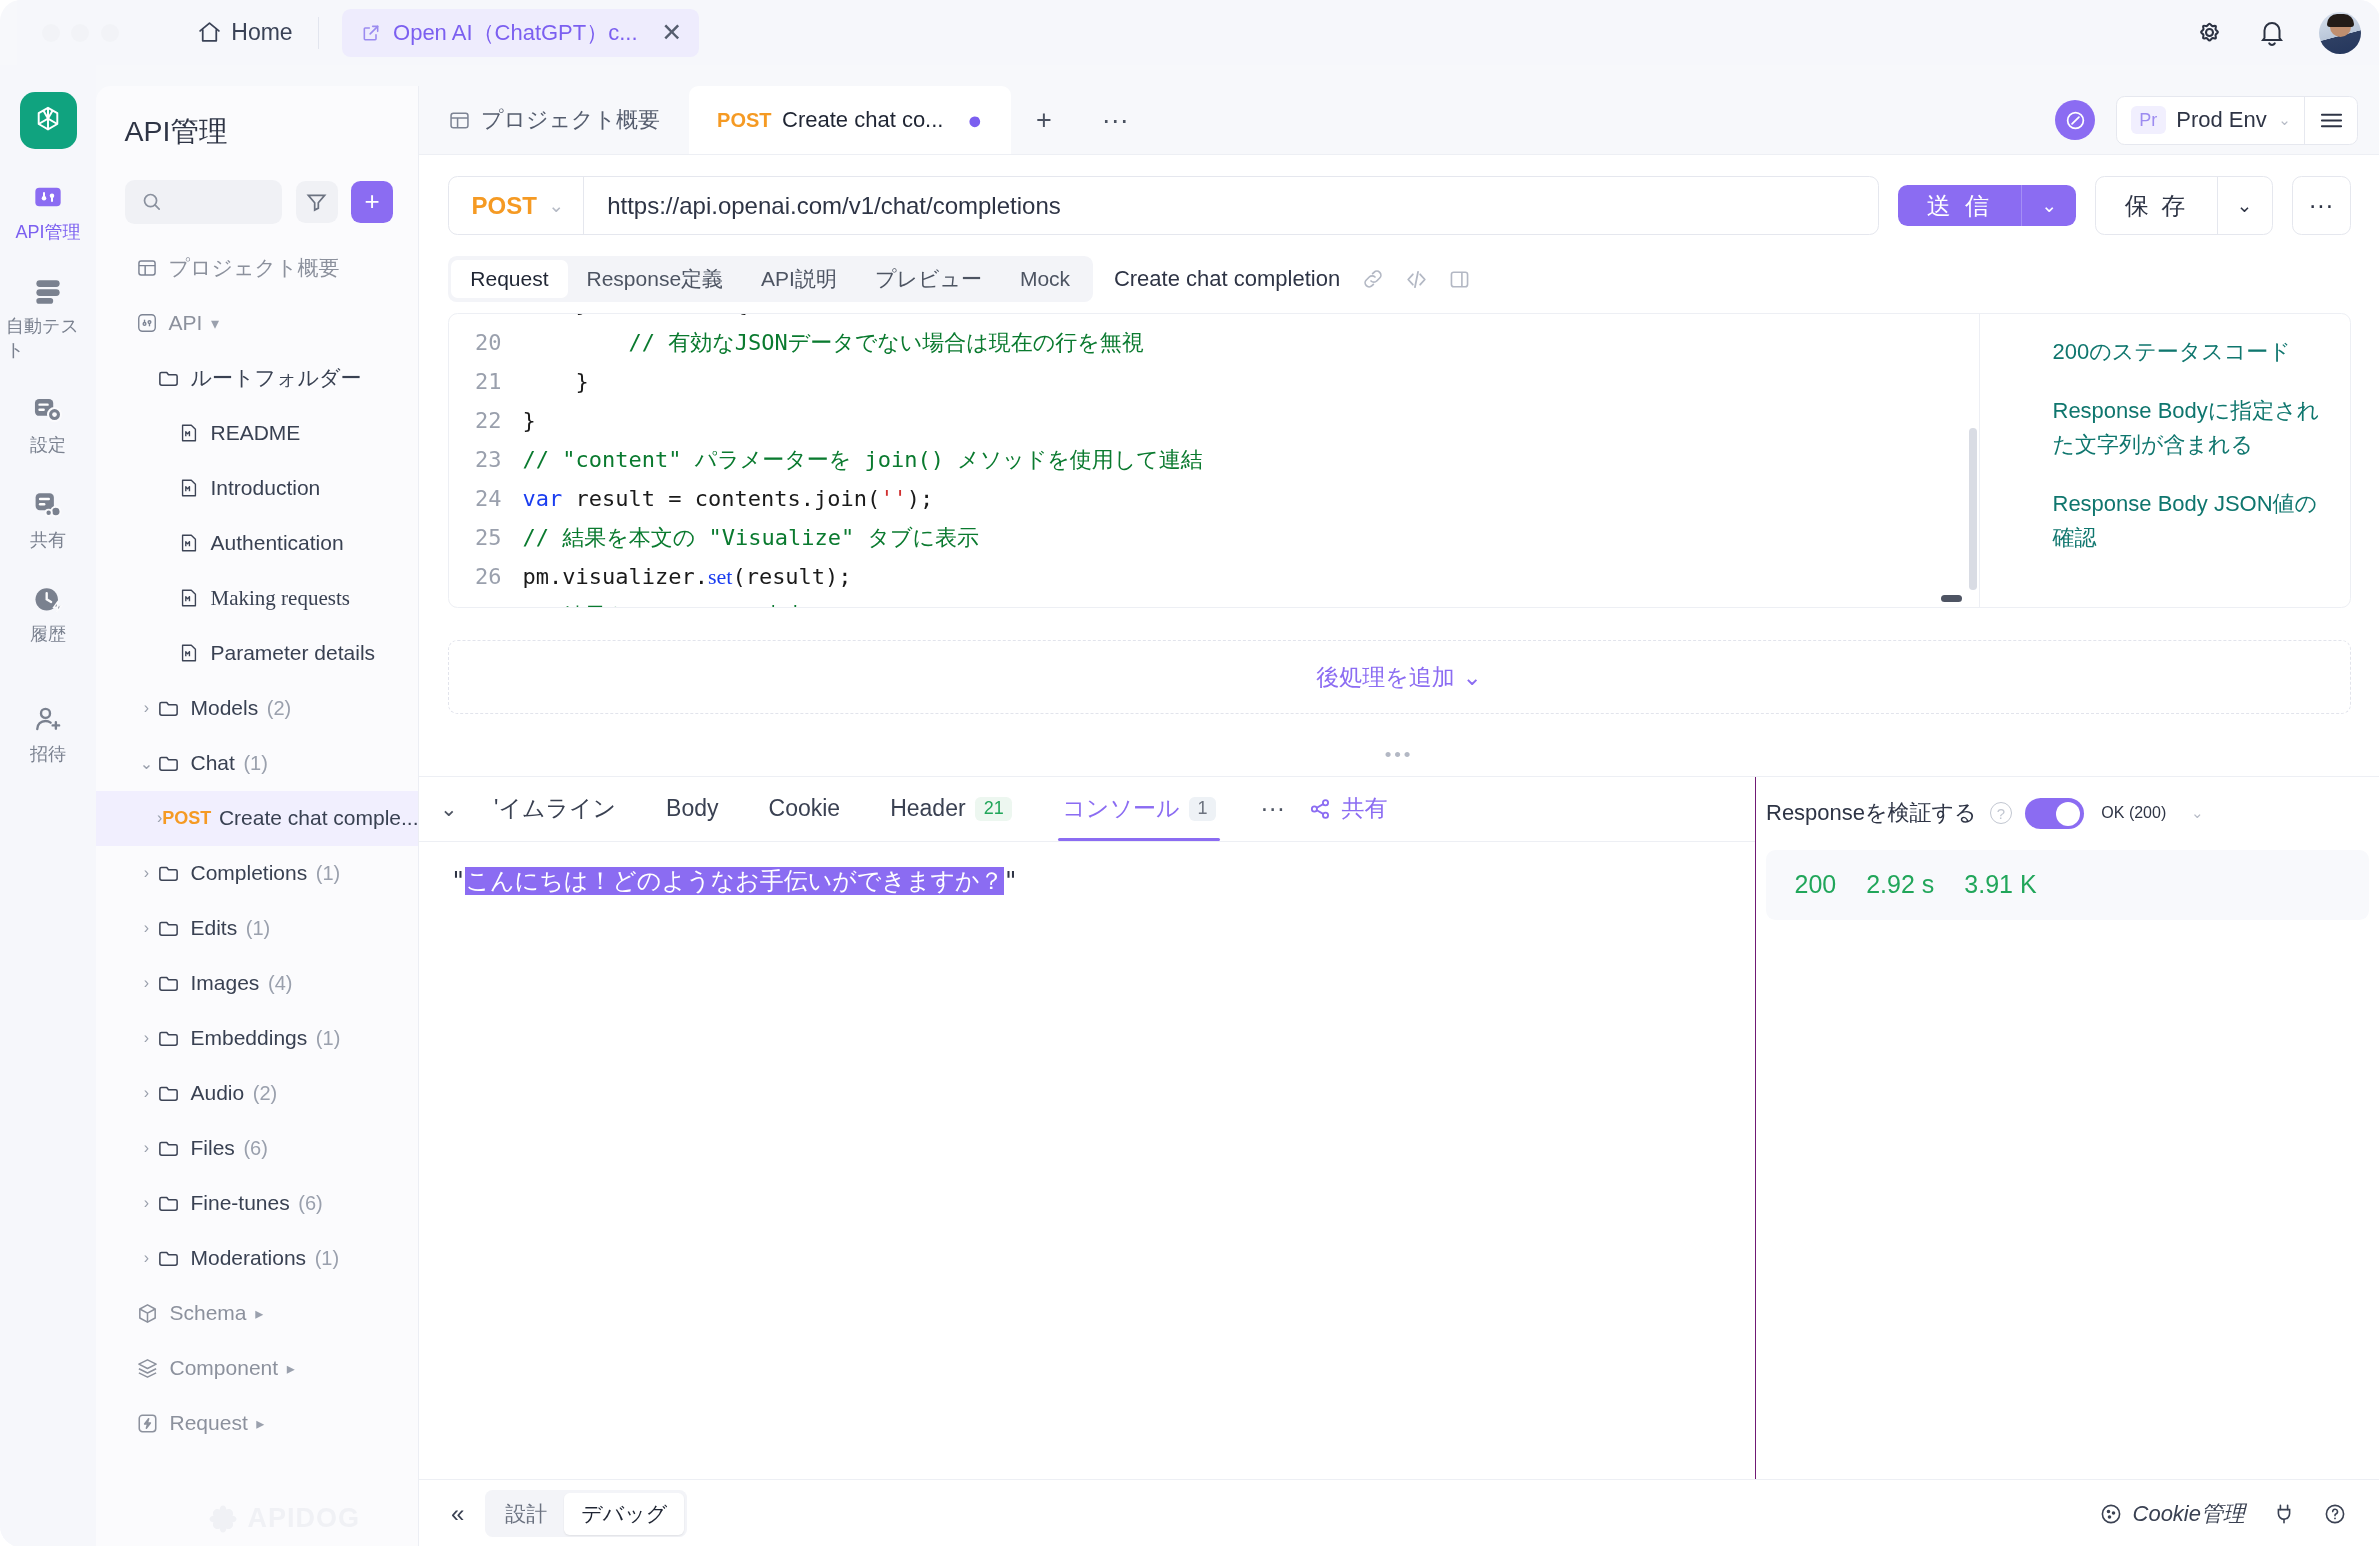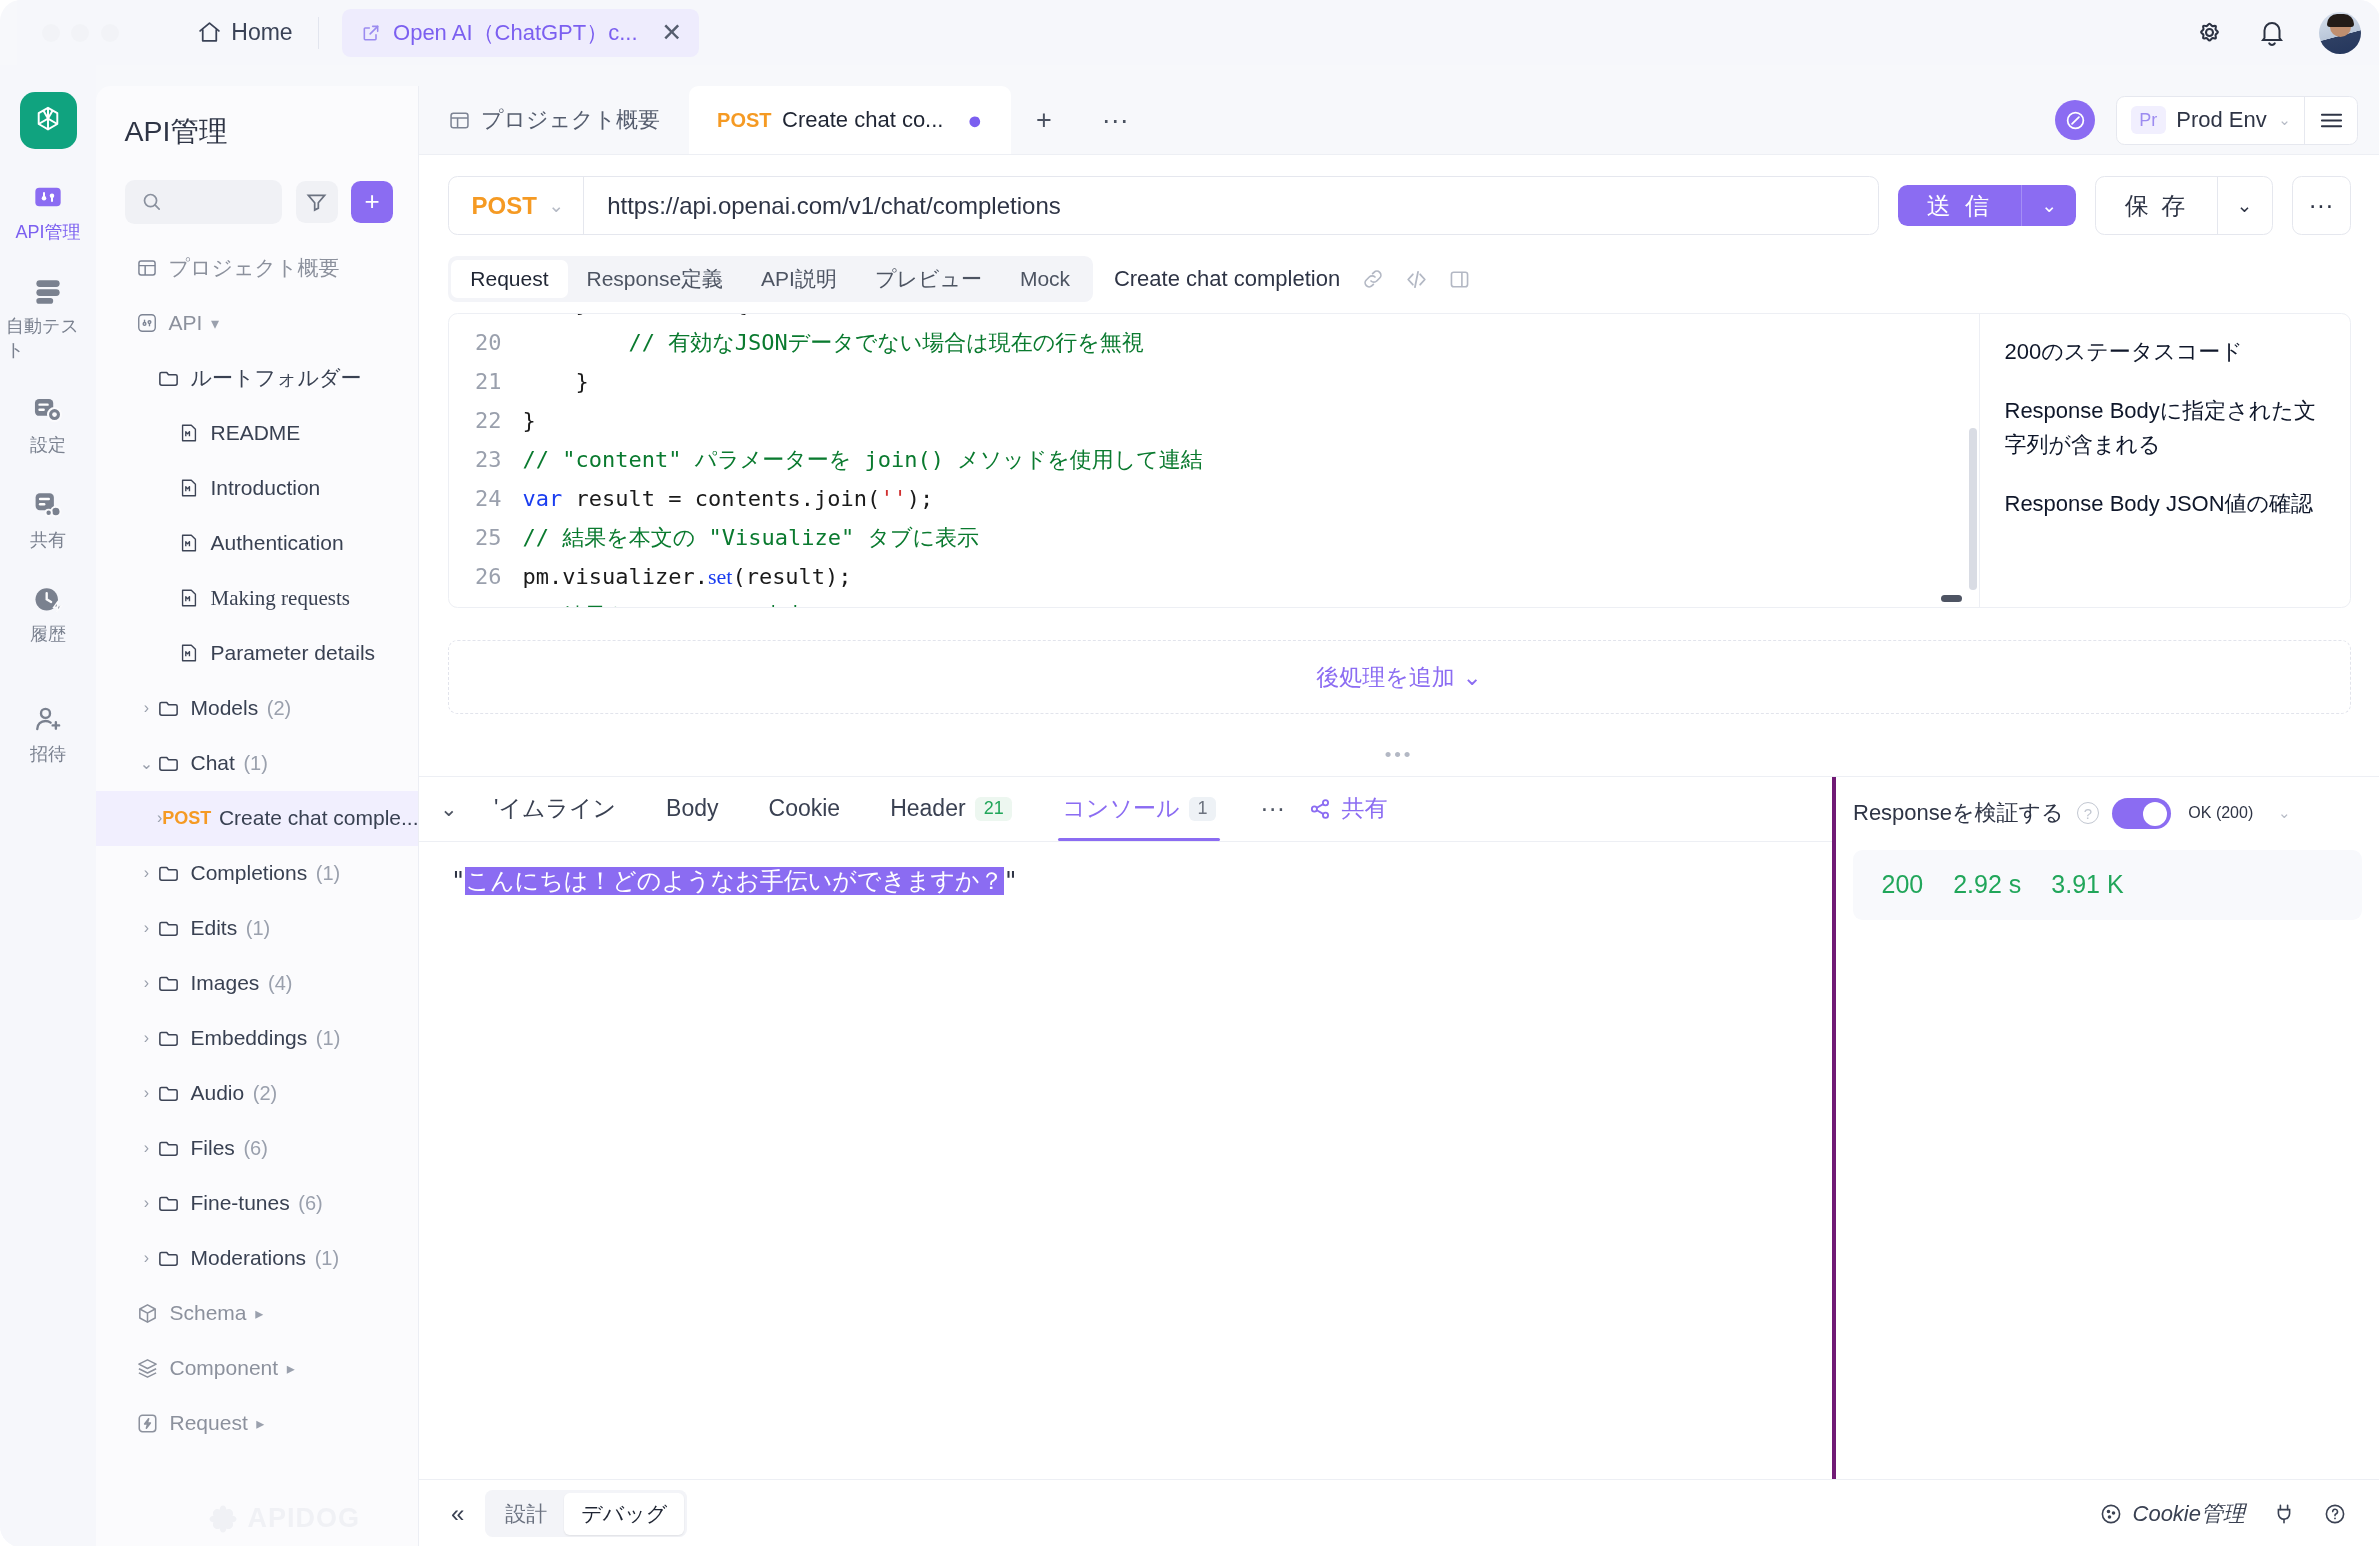--- a/index.html
+++ b/index.html
@@ -223,21 +223,21 @@
     background: #d9dce4; border-radius: 3.8px;
   }
   .code-hscroll {
     position: absolute; right: 17px; bottom: 5.7px; width: 21px; height: 6.7px;
     background: #4e5463; border-radius: 3.8px;
   }
   .assertpanel {
     width: 371px; flex: none; border-left: 1px solid #edeff4; padding: 21px 25px;
   }
   .assert-link {
-    color: #0f172a; font-size: 22px; line-height: 34px; margin-bottom: 25px;
+    color: #0f766e; font-size: 22px; line-height: 34px; margin-bottom: 25px; margin-left: 48px;
   }
 
   
   .postproc {
     margin: 32px 28.5px 0 28.5px; height: 74px; border: 1.9px dashed #e2e4ec; border-radius: 9.5px;
     display: flex; align-items: center; justify-content: center;
     color: #8b6cf2; font-size: 23px; gap: 7.6px;
   }
 
   .drag-dots {
@@ -271,21 +271,21 @@
   .badge.green { color: #21a65a; background: #edf7f0; }
   .rtab-dots { padding: 0 19px; color: #4d5462; font-size: 25px; }
   .rshare {
     display: flex; align-items: center; gap: 9.5px; color: #8b6cf2; font-size: 23px; margin-left: 3.8px;
   }
   .console-body { padding: 23px 32px; font-family: "DejaVu Sans Mono", monospace; }
   .console-line { font-size: 24px; color: #2e3445; }
   .console-line .hl { background: #8b6cf2; color: #fff; }
 
   .resp-right {
-    width: 547px; flex: none; border-left: 4px solid #701a75; padding: 21px 17px;
+    width: 624px; flex: none; border-left: 1px solid #701a75; padding: 21px 10px;
   }
   .validate-row { display: flex; align-items: center; gap: 13.3px; }
   .validate-label { font-size: 22px; color: #2e3445; }
   .qmark {
     width: 22px; height: 22px; border-radius: 50%; border: 1.4px solid #c2c7d1;
     color: #c2c7d1; font-size: 15px; display: flex; align-items: center; justify-content: center;
   }
   .toggle {
     width: 59px; height: 31px; border-radius: 16px; background: #8b6cf2; position: relative;
   }

